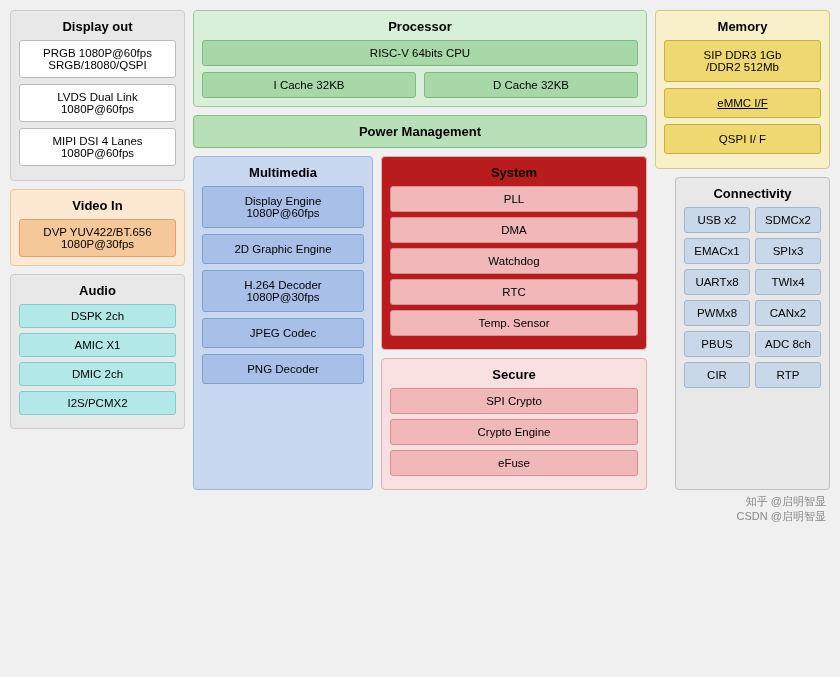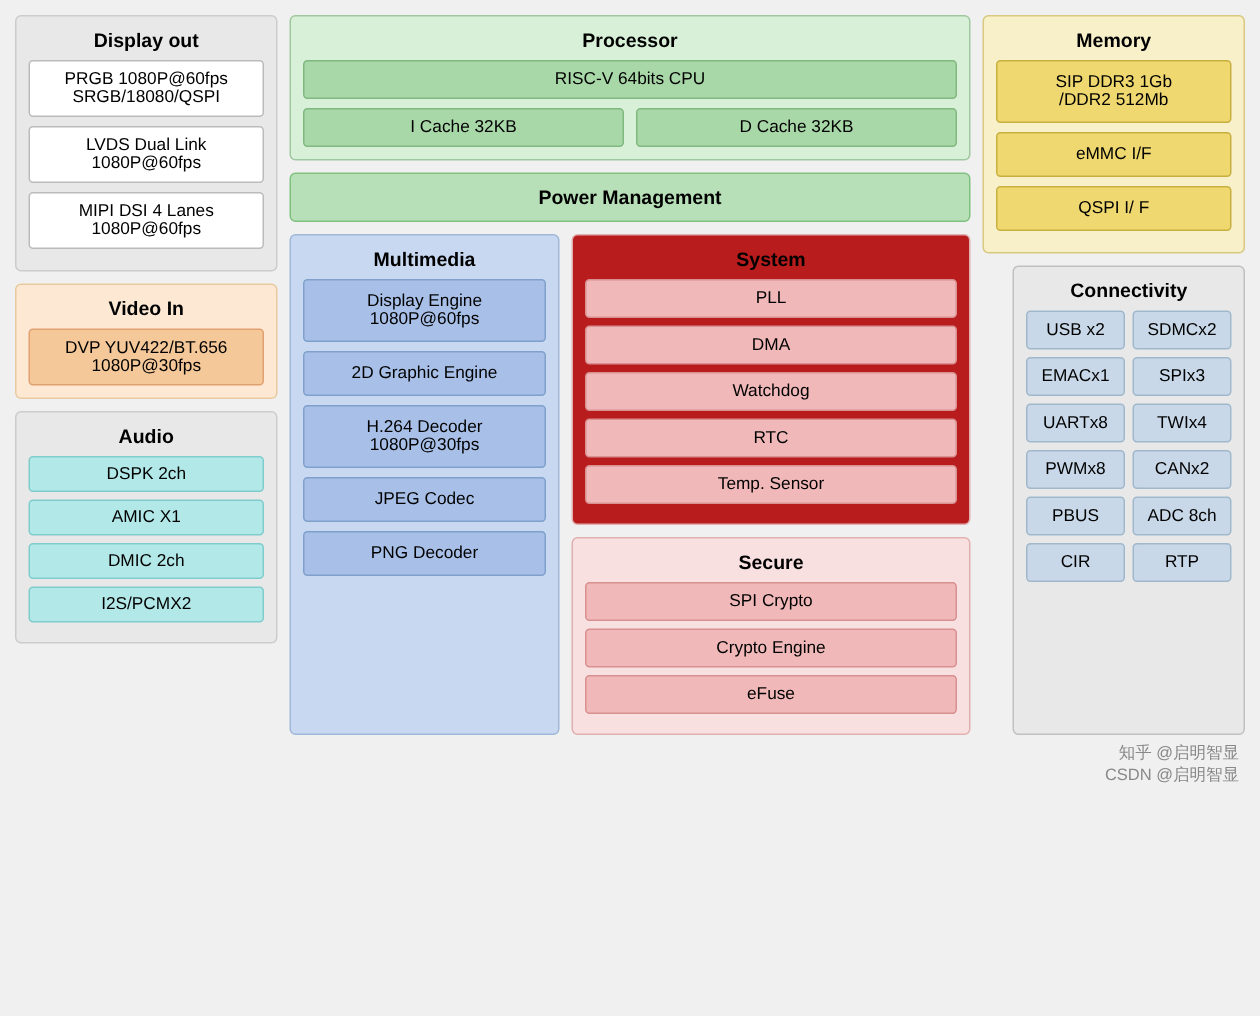--- a/index.html
+++ b/index.html
@@ -334,21 +334,21 @@
       </div>
     </div>
 
   </div>
 
   <div class="right-col">
 
     <div class="memory-section section">
       <div class="section-title">Memory</div>
       <div class="item">SIP DDR3 1Gb<br>/DDR2 512Mb</div>
-      <div class="item" style="">eMMC I/F</div>
+      <div class="item" style="text-decoration: underline;">eMMC I/F</div>
       <div class="item">QSPI I/ F</div>
     </div>
 
     <div class="connectivity-section section">
       <div class="section-title">Connectivity</div>
       <div class="grid">
         <div class="item">USB x2</div>
         <div class="item">SDMCx2</div>
         <div class="item">EMACx1</div>
         <div class="item">SPIx3</div>

